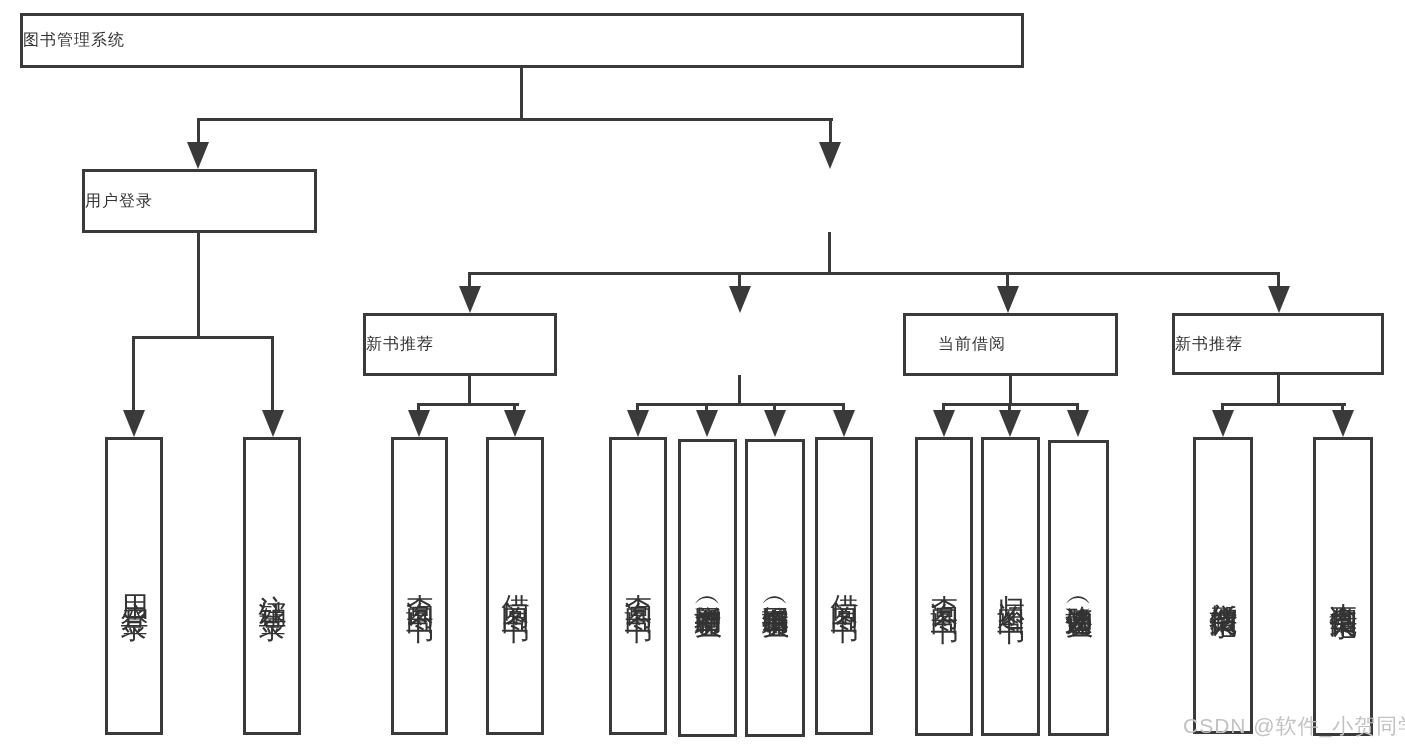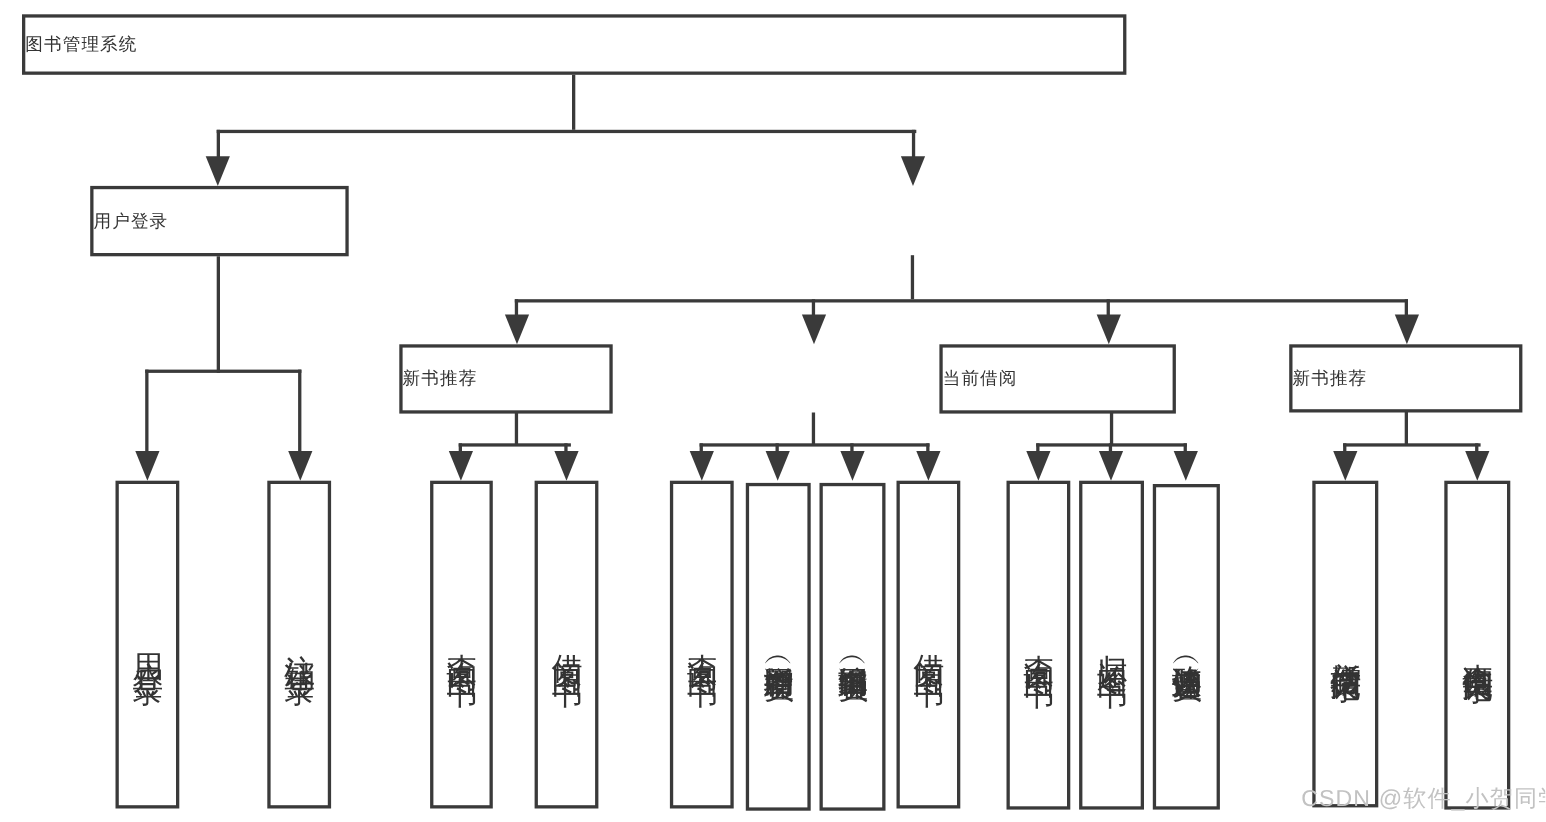--- a/index.html
+++ b/index.html
@@ -78,21 +78,21 @@
   <div class="vl" style="left:738px;top:272px;height:16px;"></div>
   <div class="ah" style="left:729px;top:286px;"></div>
   <div class="vl" style="left:1006px;top:272px;height:16px;"></div>
   <div class="ah" style="left:997px;top:286px;"></div>
   <div class="vl" style="left:1277px;top:272px;height:16px;"></div>
   <div class="ah" style="left:1268px;top:286px;"></div>
 
   <div class="hbox" style="left:363px;top:313px;width:194px;height:63px;">
     <span>新书推荐</span>
   </div>
-  <div class="hbox" style="left:854px;top:313px;width:215px;height:63px;">
+  <div class="hbox" style="left:903px;top:313px;width:215px;height:63px;padding-left:32px;">
     <span>当前借阅</span>
   </div>
   <div class="hbox" style="left:1172px;top:313px;width:212px;height:62px;">
     <span>新书推荐</span>
   </div>
 
   <div class="vl" style="left:468px;top:375px;height:29px;"></div>
   <div class="hl" style="left:417px;top:403px;width:102px;"></div>
   <div class="vl" style="left:417px;top:403px;height:10px;"></div>
   <div class="ah" style="left:408px;top:410px;"></div>

